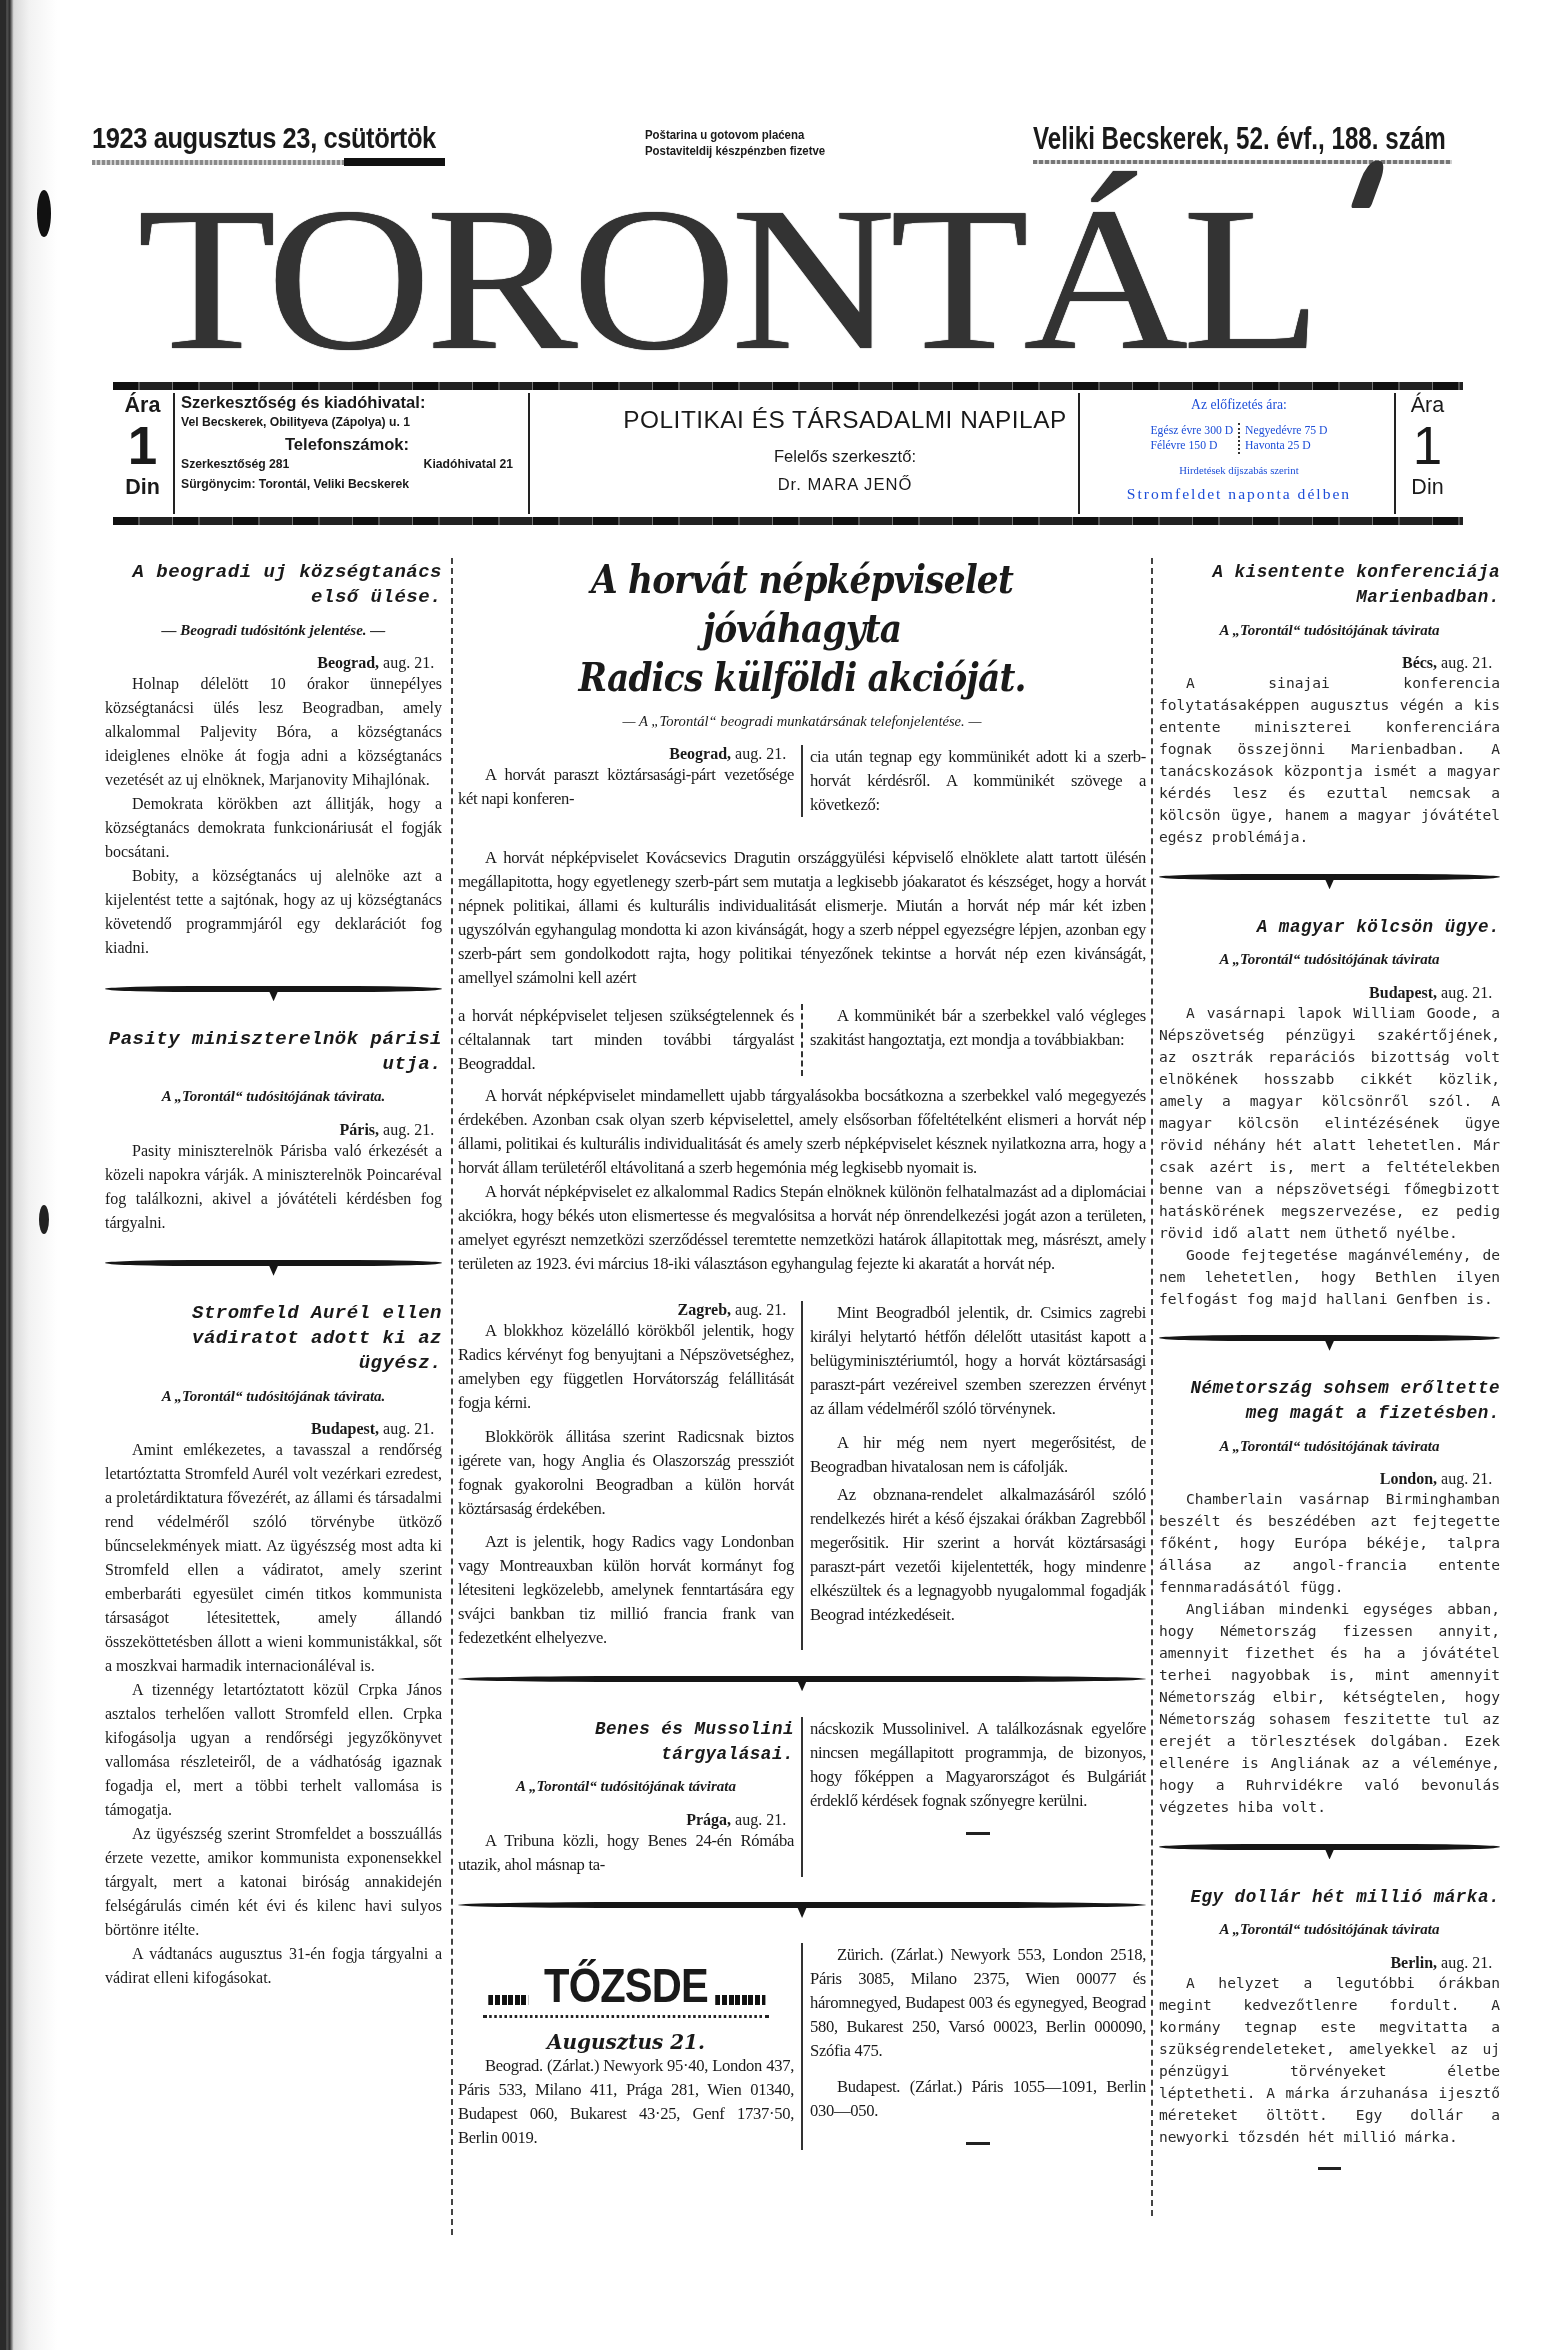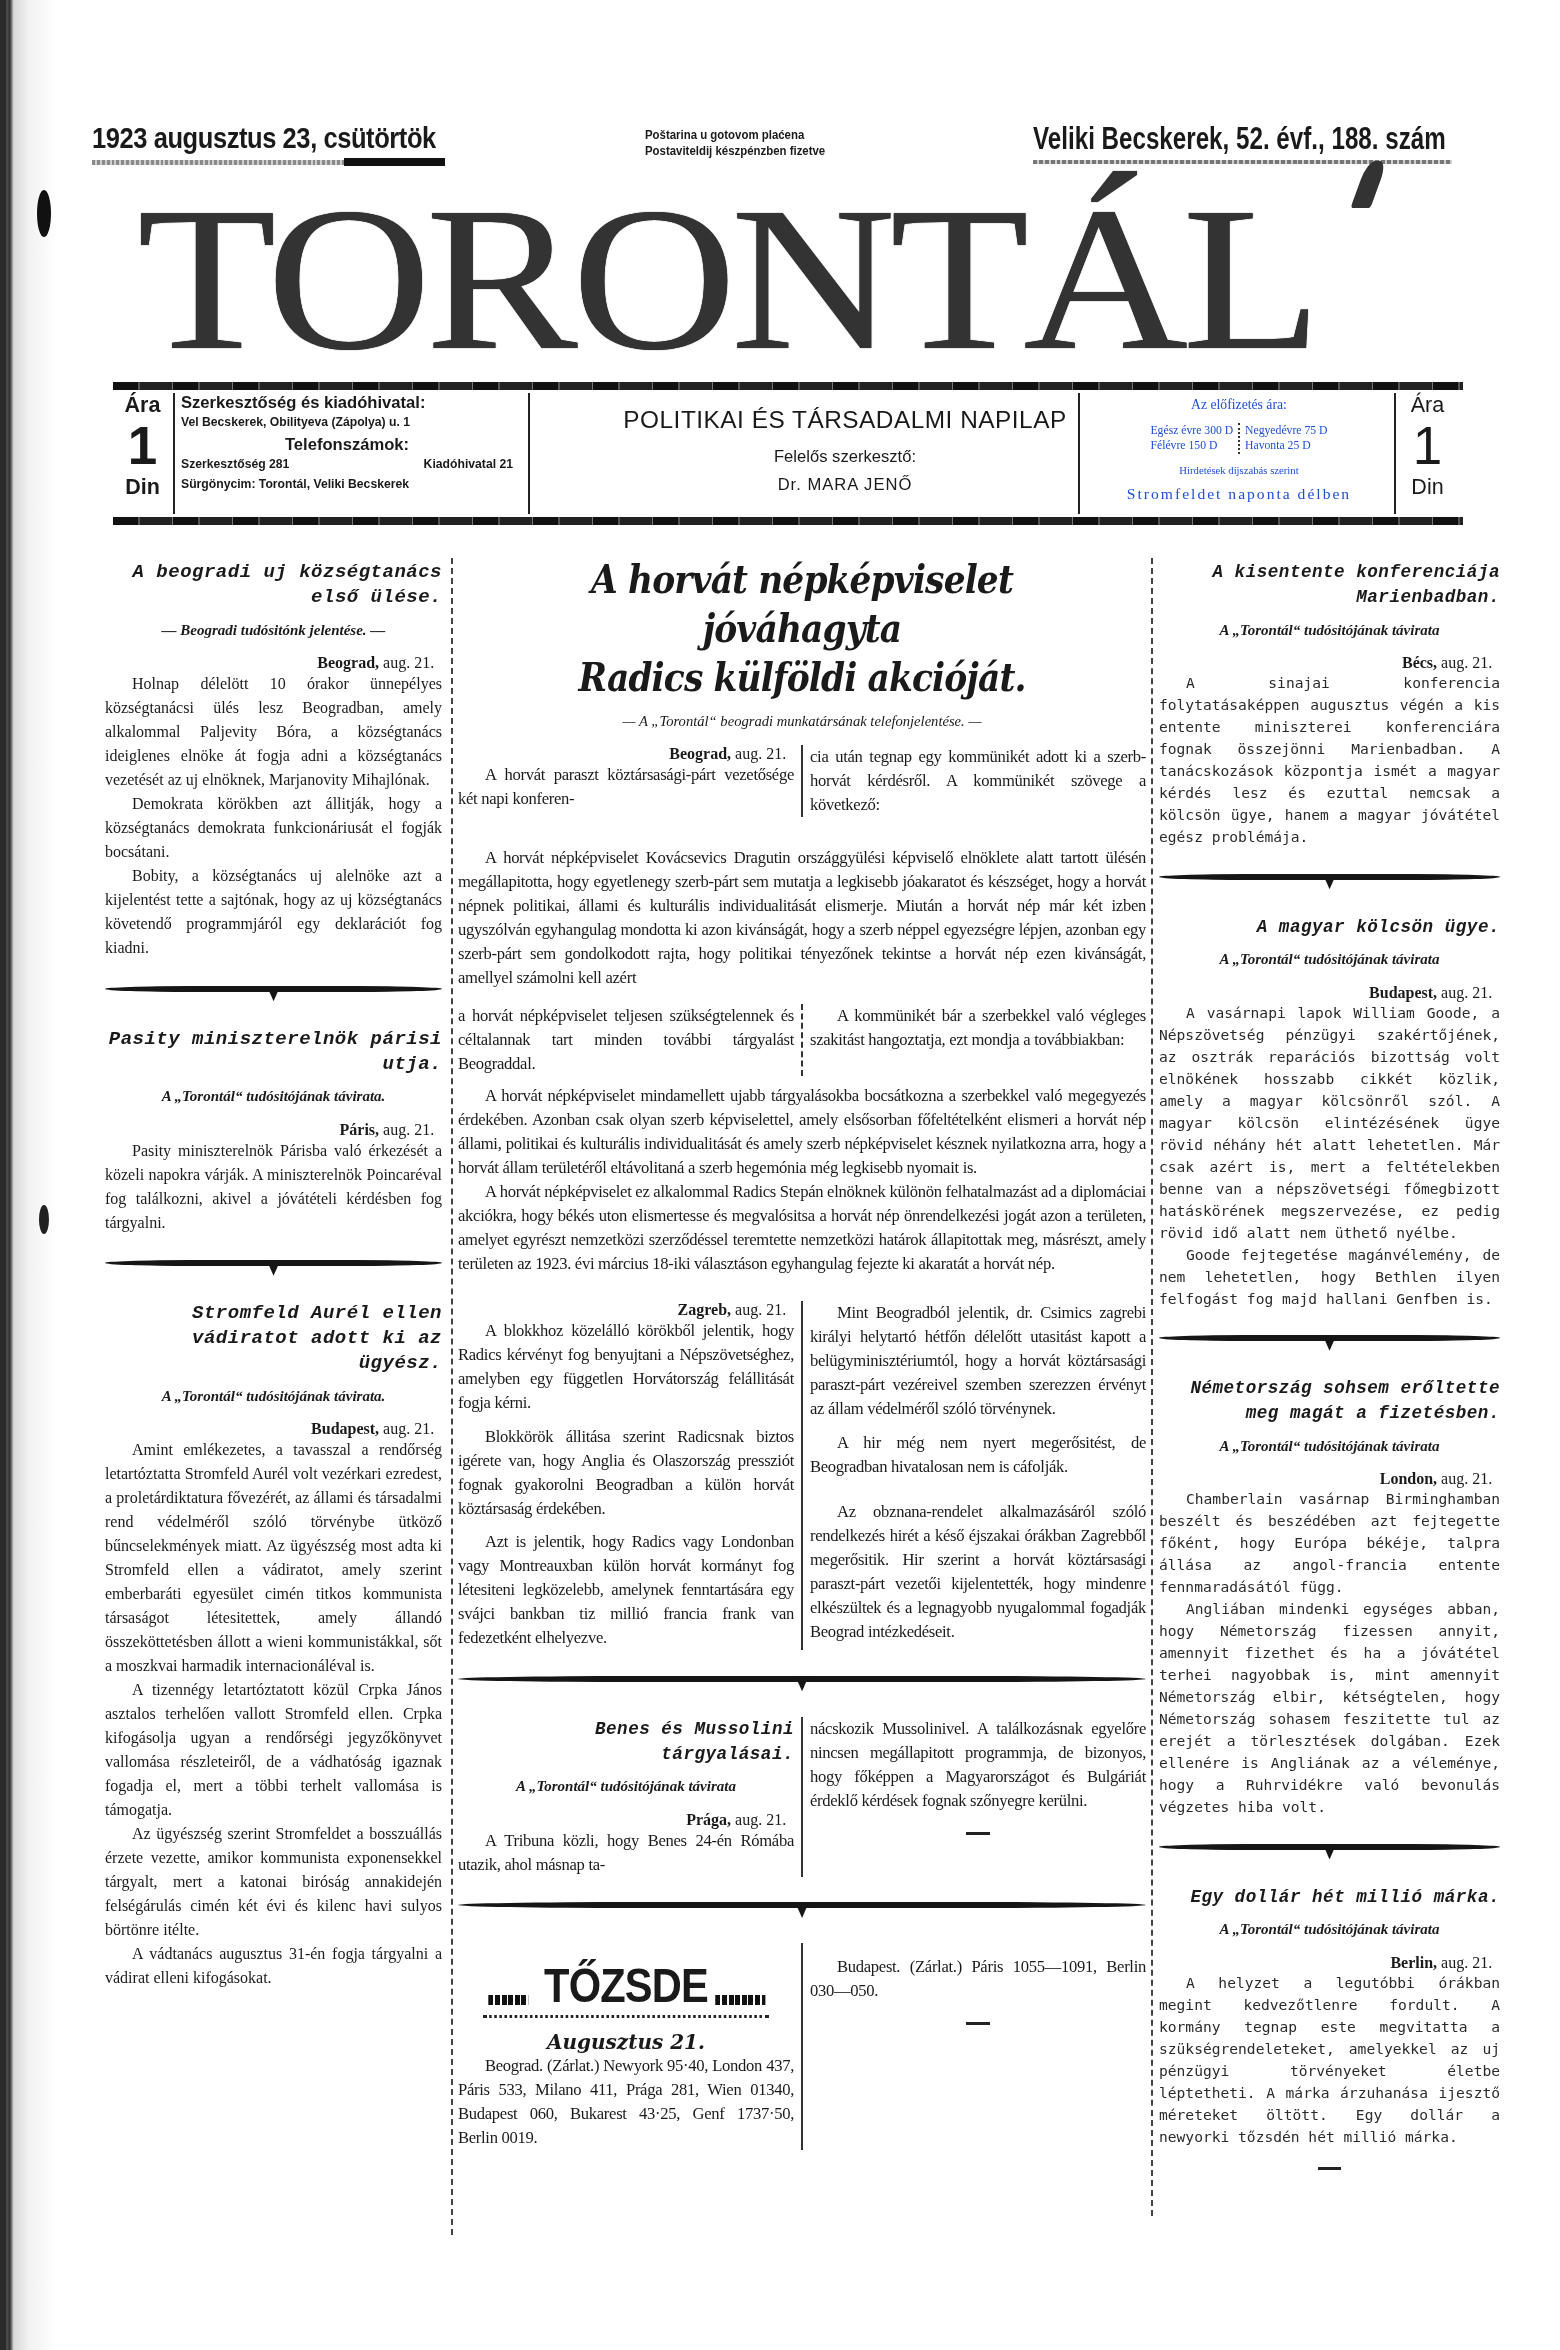--- a/index.html
+++ b/index.html
@@ -236,21 +236,21 @@
     <div class="body">
       <div class="dateline" style="margin-top:0;"><b>Zagreb,</b> <span>aug. 21.</span></div>
       <p>A blokkhoz közelálló körökből jelentik, hogy Radics kérvényt fog benyujtani a Népszövetséghez, amelyben egy független Horvátország felállitását fogja kérni.</p>
       <p style="margin-top:9.8px">Blokkörök állitása szerint Radicsnak biztos igérete van, hogy Anglia és Olaszország pressziót fognak gyakorolni Beogradban a külön horvát köztársaság érdekében.</p>
       <p style="margin-top:9.8px">Azt is jelentik, hogy Radics vagy Londonban vagy Montreauxban külön horvát kormányt fog létesiteni legközelebb, amelynek fenntartására egy svájci bankban tiz millió francia frank van fedezetként elhelyezve.</p>
     </div>
     <div class="sep"></div>
     <div class="body">
       <p>Mint Beogradból jelentik, dr. Csimics zagrebi királyi helytartó hétfőn délelőtt utasitást kapott a belügyminisztériumtól, hogy a horvát köztársasági paraszt-párt vezéreivel szemben szerezzen érvényt az állam védelméről szóló törvénynek.</p>
       <p style="margin-top:9.8px">A hir még nem nyert megerősitést, de Beogradban hivatalosan nem is cáfolják.</p>
-      <p style="margin-top:21px">Az obznana-rendelet alkalmazásáról szóló rendelkezés hirét a késő éjszakai órákban Zagrebből megerősitik. Hir szerint a horvát köztársasági paraszt-párt vezetői kijelentették, hogy mindenre elkészültek és a legnagyobb nyugalommal fogadják Beograd intézkedéseit.</p>
+      <p style="margin-top:4px">Az obznana-rendelet alkalmazásáról szóló rendelkezés hirét a késő éjszakai órákban Zagrebből megerősitik. Hir szerint a horvát köztársasági paraszt-párt vezetői kijelentették, hogy mindenre elkészültek és a legnagyobb nyugalommal fogadják Beograd intézkedéseit.</p>
     </div>
   </div>
 
   <div class="divider"></div>
 
   <div class="twocol">
     <div>
       <div class="hl" style="font-size:17.6px;">Benes és Mussolini tárgyalásai.</div>
       <div class="sub">A „Torontál“ tudósitójának távirata</div>
       <div class="dateline"><b>Prága,</b> <span>aug. 21.</span></div>
@@ -270,20 +270,21 @@
   <div class="twocol">
     <div>
       <div class="tozsde-logo">TŐZSDE</div>
       <div class="tozsde-date">Augusztus 21.</div>
       <div class="body">
           <p>Beograd. (Zárlat.) Newyork 95·40, London 437, Páris 533, Milano 411, Prága 281, Wien 01340, Budapest 060, Bukarest 43·25, Genf 1737·50, Berlin 0019.</p>
         </div>
     </div>
     <div class="sep"></div>
     <div class="body">
+      <p>Zürich. (Zárlat.) Newyork 553, London 2518, Páris 3085, Milano 2375, Wien 00077 és háromnegyed, Budapest 003 és egynegyed, Beograd 580, Bukarest 250, Varsó 00023, Berlin 000090, Szófia 475.</p>
       <p style="margin-top:11.7px">Budapest. (Zárlat.) Páris 1055—1091, Berlin 030—050.</p>
       <div class="shortrule"></div>
     </div>
   </div>
 </div>
 
 <div class="article right-col" style="left:1159px; top:560px; width:341px;">
   <div>
     <div class="hl" style="font-size:17.6px;">A kisentente konferenciája Marienbadban.</div>
     <div class="sub">A „Torontál“ tudósitójának távirata</div>

